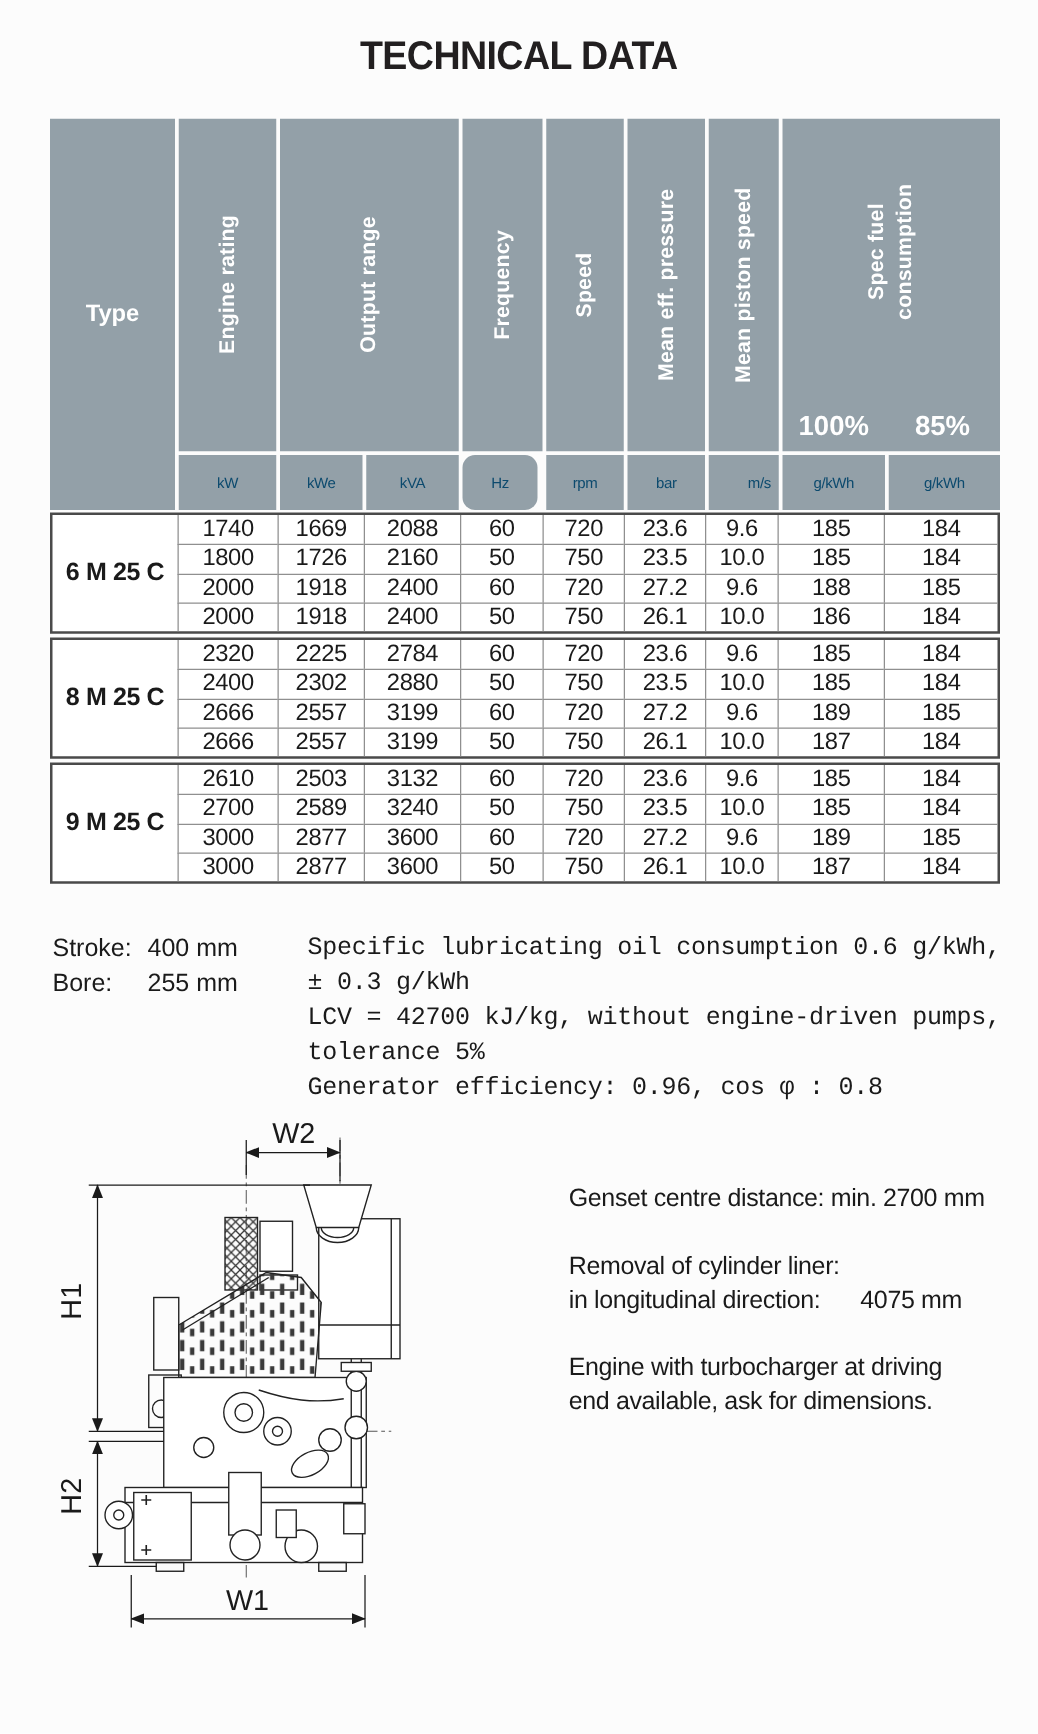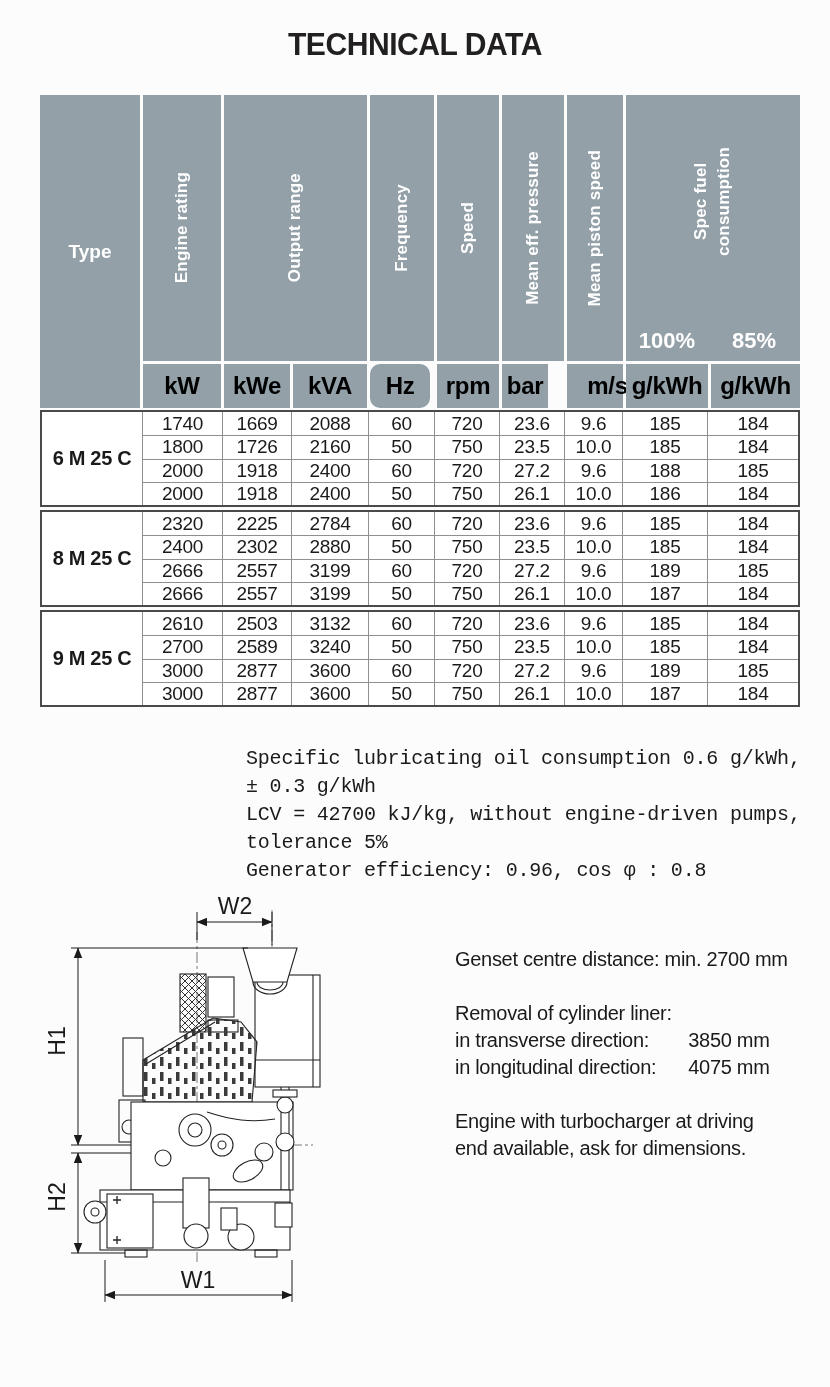--- a/index.html
+++ b/index.html
@@ -27,21 +27,21 @@
     font-size:17px; line-height:1.35; text-align:center; letter-spacing:0.2px;
   }
   .type-cell { left:0; width:100px; height:313px; font-size:19px; }
   .sfc-cell { padding-bottom:54px; }
   .pct {
     position:absolute; bottom:7px; width:60px; text-align:center;
     font-size:22px; font-weight:bold; padding-bottom:0;
   }
   .uc {
     position:absolute; top:269px; height:44px; box-sizing:border-box;
-    background:var(--hdr); color:#000000; font-weight:bold; font-size:24px;
+    background:var(--hdr); color:#0c4a6e; font-weight:normal; font-size:12px;
     display:flex; align-items:center; justify-content:center; letter-spacing:-0.3px;
   }
   .grp {
     position:absolute; left:0; width:760px; height:97px; box-sizing:border-box;
     background:#fff; border:2px solid #4a4a4a;
     display:grid; grid-auto-flow:row;
     grid-template-columns:100px 80px 69px 77px 66px 65px 65px 58px 85px 1fr;
     grid-template-rows:repeat(4,1fr);
   }
   .grp .type {
@@ -104,21 +104,21 @@
       </span>
       <span class="pct" style="left:11px;">100%</span>
       <span class="pct" style="left:98px;">85%</span>
     </div>
 
   <div class="uc" style="left: 103px; width: 78px;">kW</div>
       <div class="uc" style="left: 184px; width: 66px;">kWe</div>
       <div class="uc" style="left: 253px; width: 74px;">kVA</div>
       <div class="uc" style="left: 330px; width: 60px; border-radius: 10px;">Hz</div>
       <div class="uc" style="left: 397px; width: 62px;">rpm</div>
-      <div class="uc" style="left: 462px; width: 46px;">bar</div>
+      <div class="uc" style="left: 462px; width: 62px;">bar</div>
       <div class="uc" style="left: 527px; width: 56px; padding-left: 25px;">m/s</div>
       <div class="uc" style="left: 586px; width: 82px;">g/kWh</div>
       <div class="uc" style="left: 671px; width: 89px;">g/kWh</div>
       <div class="grp" style="top: 315px;">
         <div class="type">6 M 25 C</div>
         <div class="dcell">1740</div>
         <div class="dcell">1669</div>
         <div class="dcell">2088</div>
         <div class="dcell">60</div>
         <div class="dcell">720</div>
@@ -227,20 +227,30 @@
         <div class="dcell rtop">3600</div>
         <div class="dcell rtop">50</div>
         <div class="dcell rtop">750</div>
         <div class="dcell rtop">26.1</div>
         <div class="dcell rtop">10.0</div>
         <div class="dcell rtop">187</div>
         <div class="dcell rtop">184</div>
       </div>
     </div>
 
+  <div class="notes-left">
+    <div class="row">
+      <span class="lbl">Stroke:</span>
+      <span>400 mm</span>
+    </div>
+    <div class="row">
+      <span class="lbl">Bore:</span>
+      <span>255 mm</span>
+    </div>
+  </div>
 
   <div class="notes-right">
     <div>Specific lubricating oil consumption 0.6 g/kWh, ± 0.3 g/kWh</div>
     <div>LCV = 42700 kJ/kg, without engine-driven pumps, tolerance 5%</div>
     <div>Generator efficiency: 0.96, cos φ : 0.8</div>
   </div>
 
   <svg class="drawing" width="360" height="430" viewBox="0 0 360 430">
     <defs>
       <marker id="arr" viewBox="0 0 10 8" markerWidth="11" markerHeight="9" refX="9.5" refY="4" orient="auto-start-reverse">
@@ -326,24 +336,20 @@
       <text x="26" y="313" text-anchor="middle" transform="rotate(-90 20 313)">H2</text>
       <text x="153" y="398" text-anchor="middle">W1</text>
     </g>
   </svg>
 
   <div class="info">
     <div>Genset centre distance: min. 2700 mm</div>
     <div class="gap"></div>
     <div>Removal of cylinder liner:</div>
     <div>
-      <span class="rlabel">in transverse direction:</span>
-      <span>3850 mm</span>
-    </div>
-    <div>
       <span class="rlabel">in longitudinal direction:</span>
       <span>4075 mm</span>
     </div>
     <div class="gap"></div>
     <div>Engine with turbocharger at driving</div>
     <div>end available, ask for dimensions.</div>
   </div>
 
 </div>
 

